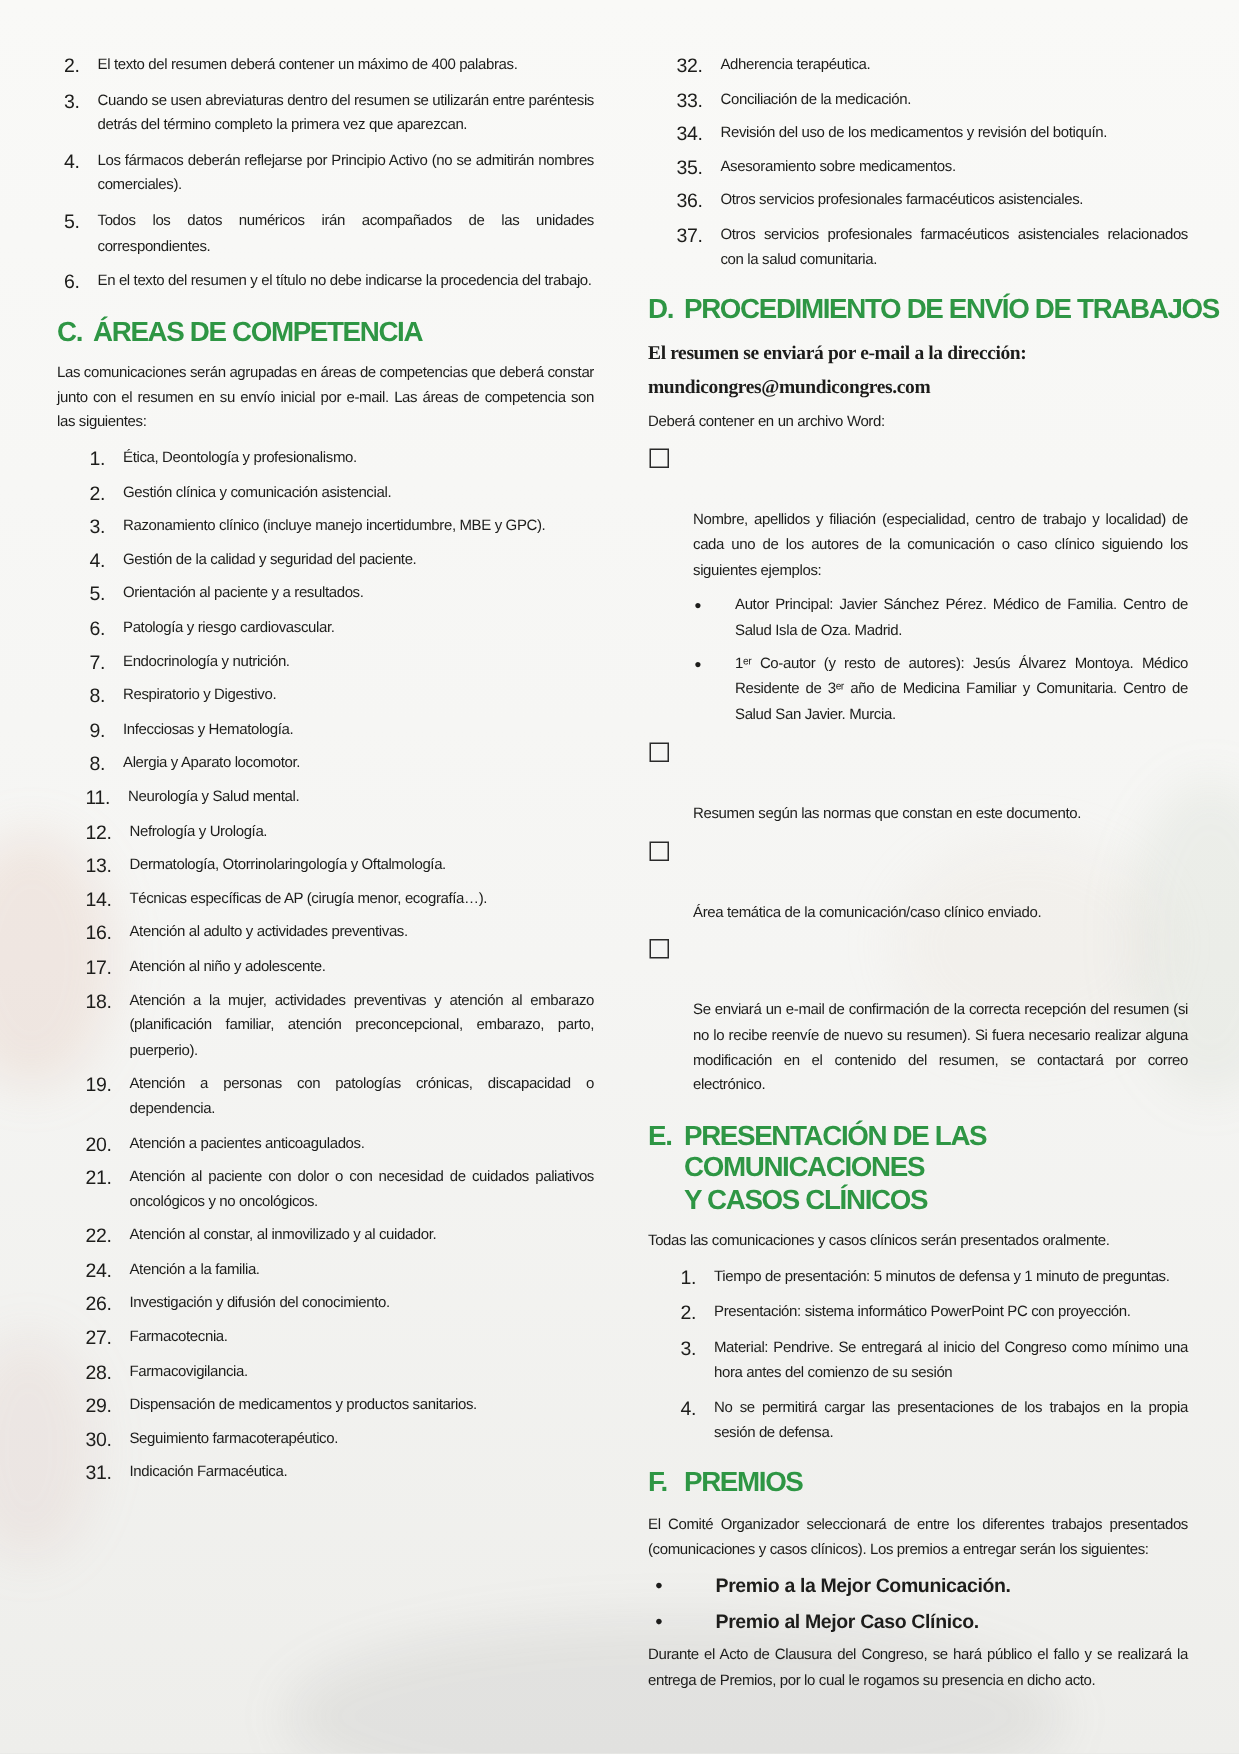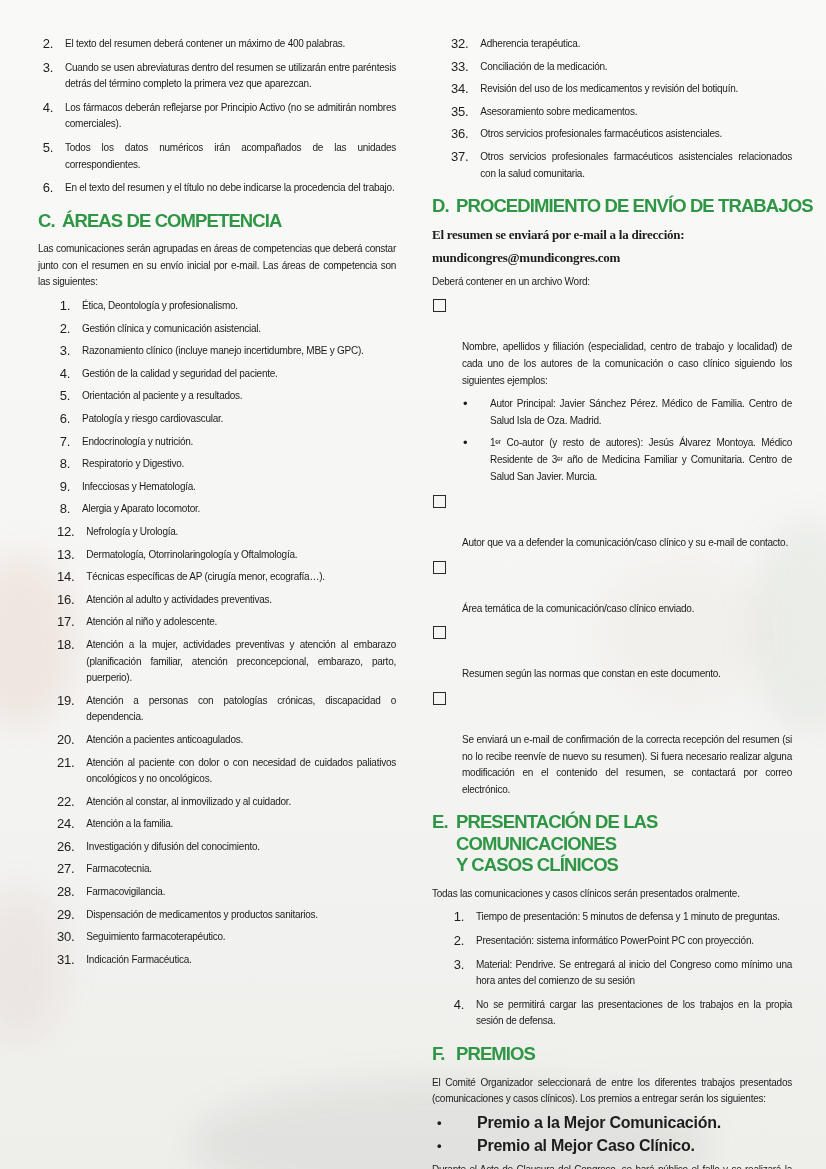--- a/index.html
+++ b/index.html
@@ -49,21 +49,21 @@
   .cbox { flex:0 0 auto; width:11px; height:11px; border:1.6px solid #2a2a2a; margin:2px 0 0 1px; background:transparent; }
   .ctext { flex:1; margin-left:16px;margin-top:42px; }
 
   .subbullets { padding-left:31px; margin:1px 0 8px 0; }
   .sb { display:flex; margin-bottom:6px; }
   .sb .b { flex:0 0 8px; font-size:13px; line-height:16.6px; }
   .sb .t { flex:1; margin-left:19px; }
 
   .premio { display:flex; padding-left:5px; margin-bottom:7px; font-weight:bold; }
   .premio .b { flex:0 0 8px; font-size:13px; line-height:16.6px; }
-  .premio .t { flex:1; margin-left:5px; font-size:16px; line-height:16.6px; letter-spacing:-0.25px;padding-left:27px; }
+  .premio .t { flex:1; margin-left:5px; font-size:13px; line-height:16.6px; letter-spacing:-0.25px;padding-left:27px; }
 </style>
 </head>
 <body>
 
 <div class="page">
   <div class="blob b1"></div>
   <div class="blob b2"></div>
   <div class="blob b3"></div>
   <div class="blob b4"></div>
   <div class="blob b5"></div>
@@ -152,20 +152,24 @@
           <div class="li">
             <span class="num">9.</span>
             <span class="txt">Infecciosas y Hematología.</span>
           </div>
 
           <div class="li">
             <span class="num">8.</span>
             <span class="txt">Alergia y Aparato locomotor.</span>
           </div>
 
+          <div class="li">
+            <span class="num">11.</span>
+            <span class="txt">Neurología y Salud mental.</span>
+          </div>
 
           <div class="li">
             <span class="num">12.</span>
             <span class="txt">Nefrología y Urología.</span>
           </div>
 
           <div class="li">
             <span class="num">13.</span>
             <span class="txt">Dermatología, Otorrinolaringología y Oftalmología.</span>
           </div>
@@ -304,29 +308,25 @@
           <span class="t">Autor Principal: Javier Sánchez Pérez. Médico de Familia. Centro de Salud Isla de Oza. Madrid.</span>
         </div>
         <div class="sb">
           <span class="b">•</span>
           <span class="t">1ᵉʳ Co-autor (y resto de autores): Jesús Álvarez Montoya. Médico Residente de 3ᵉʳ año de Medicina Familiar y Comunitaria. Centro de Salud San Javier. Murcia.</span>
         </div>
       </div>
 
       <div class="check">
         <span class="cbox"></span>
-        <span class="ctext">Autor que va a defender la comunicación/caso clínico y su e-mail de contacto.</span>
+        <span class="ctext">Resumen según las normas que constan en este documento.</span>
       </div>
       <div class="check">
         <span class="cbox"></span>
         <span class="ctext">Área temática de la comunicación/caso clínico enviado.</span>
-      </div>
-      <div class="check">
-        <span class="cbox"></span>
-        <span class="ctext">Resumen según las normas que constan en este documento.</span>
       </div>
       <div class="check">
         <span class="cbox"></span>
         <span class="ctext">Se enviará un e-mail de confirmación de la correcta recepción del resumen (si no lo recibe reenvíe de nuevo su resumen). Si fuera necesario realizar alguna modificación en el contenido del resumen, se contactará por correo electrónico.</span>
       </div>
 
       <div class="sec-heading">
         <span class="h-prefix">E.</span>
         <span class="h-text">PRESENTACIÓN DE LAS COMUNICACIONES
 Y CASOS CLÍNICOS</span>

